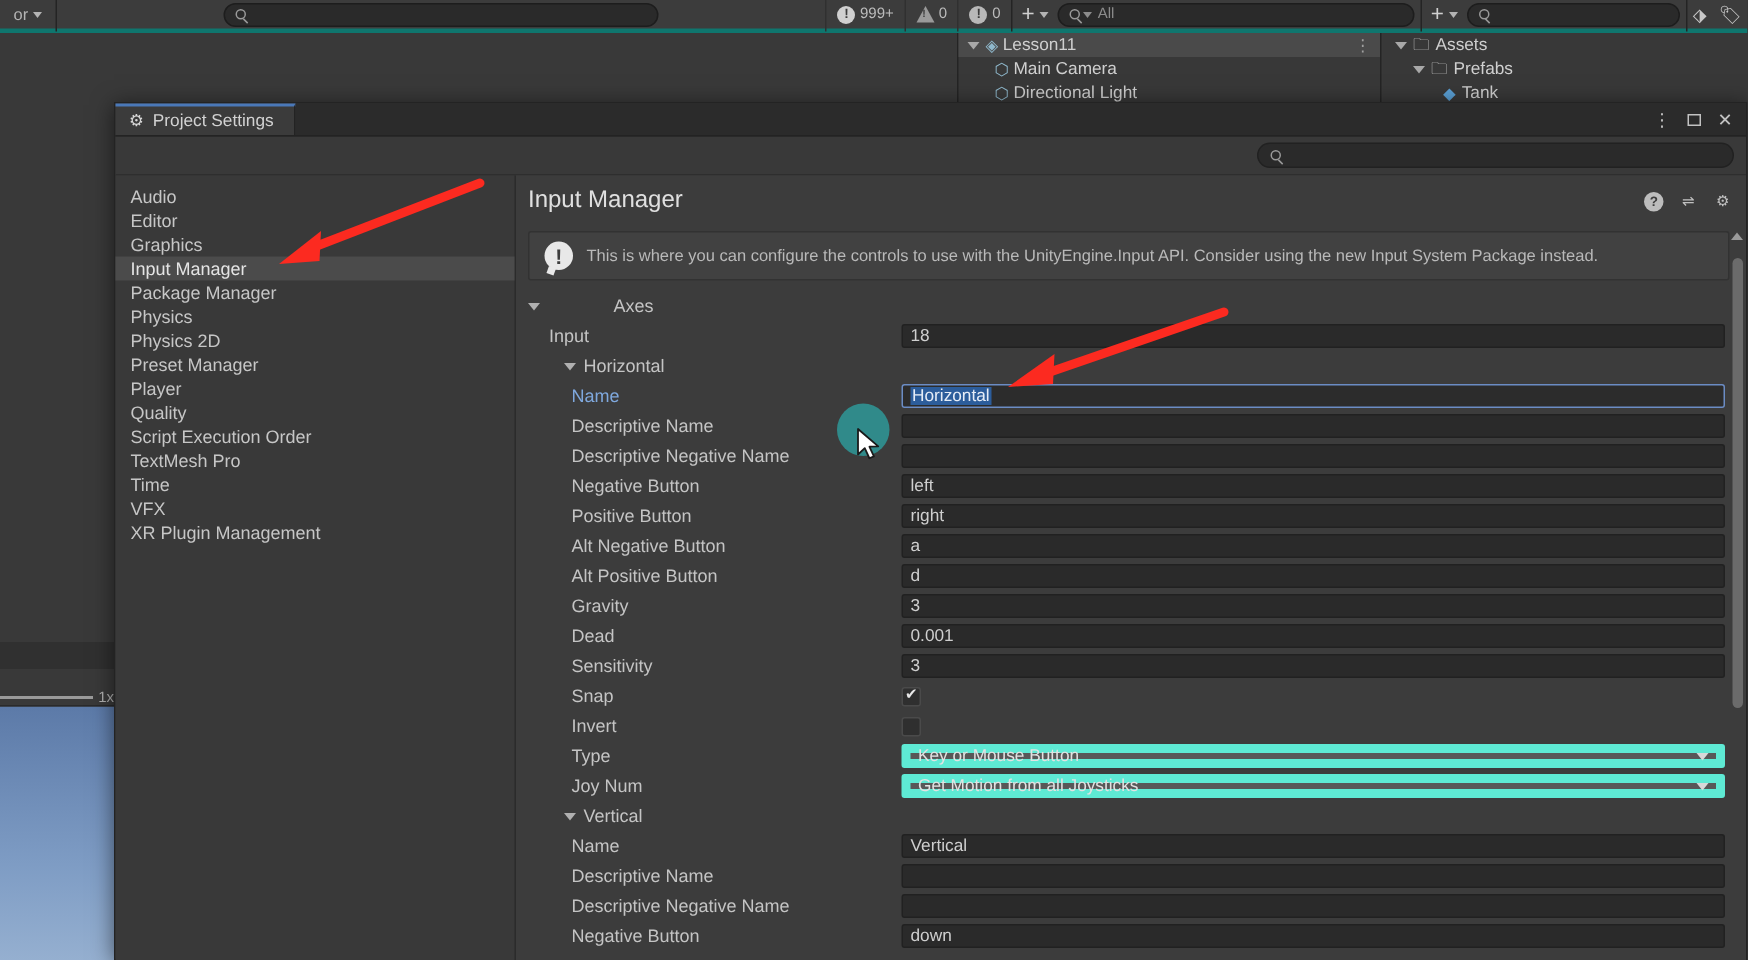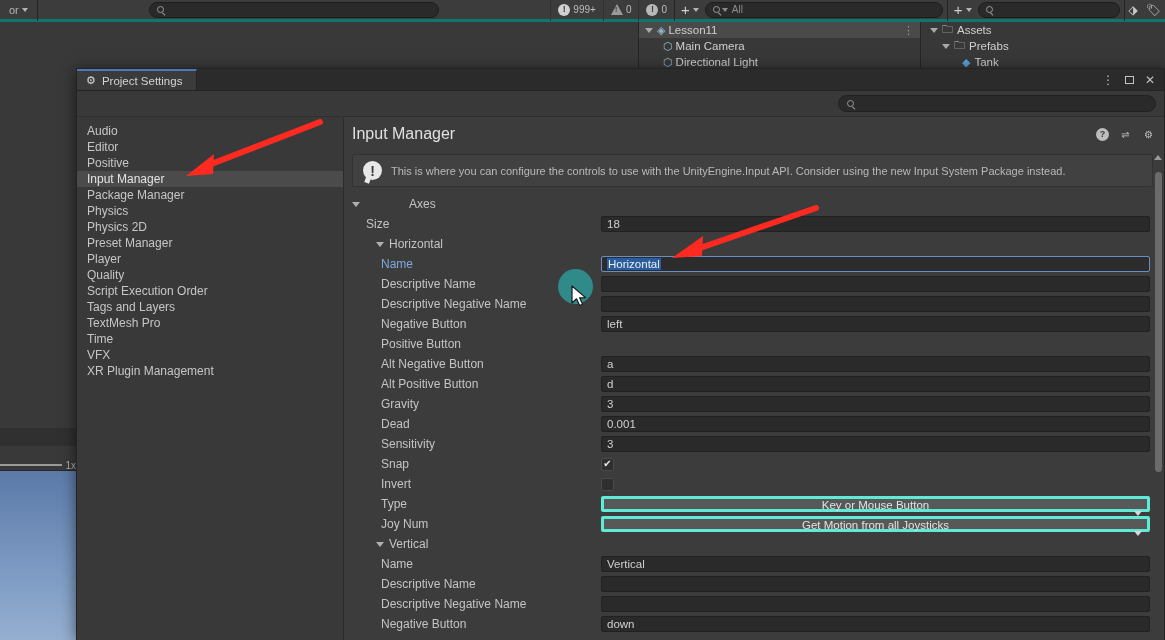--- a/index.html
+++ b/index.html
@@ -171,22 +171,22 @@
   .pfield {
     position:absolute; left:257px; right:14px; height:16px;
     background:#2a2a2a; border:1px solid #212121; border-radius:2px;
     display:flex; align-items:center; padding:0 5px; font-size:11.5px; color:#cfcfcf;
   }
   .pfield.focused { border:1px solid #6b8cc4; background:#2c2c2c; }
   .sel-text { background:#2c5d9b; color:#e6edf7; padding:0 1px; }
 
   .pdrop {
     position:absolute; left:257px; right:14px; height:16px;
-    background:#585858; border:3px solid #5eead4; border-radius:2px;
-    display:flex; align-items:center; padding:0 5px; font-size:11.5px; color:#e2e2e2;flex-direction:column;
+    background:#585858; border:6px solid #5eead4; border-radius:2px;
+    display:flex; align-items:center; padding:0 5px; font-size:11.5px; color:#e2e2e2;
   }
   .pdrop .dcaret { margin-left:auto; width:0;height:0;
     border-left:4px solid transparent;border-right:4px solid transparent;border-top:5px solid #d8d8d8;}
 
   .pcheck {
     position:absolute; left:257px; width:13px; height:13px;
     background:#2f2f2f; border:1px solid #4a4a4a; border-radius:2px;
     display:flex; align-items:center; justify-content:center;
     color:#e8e8e8; font-size:10px; line-height:1;
   }
@@ -336,30 +336,29 @@
     <div class="ps-search">
       <i class="mag"></i>
       <span></span>
     </div>
   </div>
 
   <div class="ps-body">
     <div class="ps-sidebar">
       <div class="side-item"><span>Audio</span></div>
       <div class="side-item"><span>Editor</span></div>
-      <div class="side-item"><span>Positive</span></div>
+      <div class="side-item"><span>Graphics</span></div>
       <div class="side-item active"><span>Input Manager</span></div>
       <div class="side-item"><span>Package Manager</span></div>
       <div class="side-item"><span>Physics</span></div>
       <div class="side-item"><span>Physics 2D</span></div>
       <div class="side-item"><span>Preset Manager</span></div>
       <div class="side-item"><span>Player</span></div>
       <div class="side-item"><span>Quality</span></div>
       <div class="side-item"><span>Script Execution Order</span></div>
-      <div class="side-item"><span>Tags and Layers</span></div>
       <div class="side-item"><span>TextMesh Pro</span></div>
       <div class="side-item"><span>Time</span></div>
       <div class="side-item"><span>VFX</span></div>
       <div class="side-item"><span>XR Plugin Management</span></div>
     </div>
 
     <div class="ps-content">
       <div class="im-header">
         <span class="im-title">Input Manager</span>
         <div class="im-icons">
@@ -377,21 +376,21 @@
       <div class="props">
 
         <div class="prow">
           <span class="ind0" style="display:flex;align-items:center;gap:44px;">
               <i class="foldtri"></i>
               <span class="plabel">Axes</span>
             </span>
         </div>
 
         <div class="prow">
-          <span class="ind1 plabel">Size</span>
+          <span class="ind1 plabel">Input</span>
           <span class="pfield">18</span>
         </div>
 
         <div class="prow">
           <span class="ind2" style="display:flex;align-items:center;">
               <i class="foldtri"></i>
               <span class="plabel">Horizontal</span>
             </span>
         </div>
 
@@ -412,20 +411,21 @@
           <span class="pfield"></span>
         </div>
 
         <div class="prow">
           <span class="ind3 plabel">Negative Button</span>
           <span class="pfield">left</span>
         </div>
 
         <div class="prow">
           <span class="ind3 plabel">Positive Button</span>
+          <span class="pfield">right</span>
         </div>
 
         <div class="prow">
           <span class="ind3 plabel">Alt Negative Button</span>
           <span class="pfield">a</span>
         </div>
 
         <div class="prow">
           <span class="ind3 plabel">Alt Positive Button</span>
           <span class="pfield">d</span>

